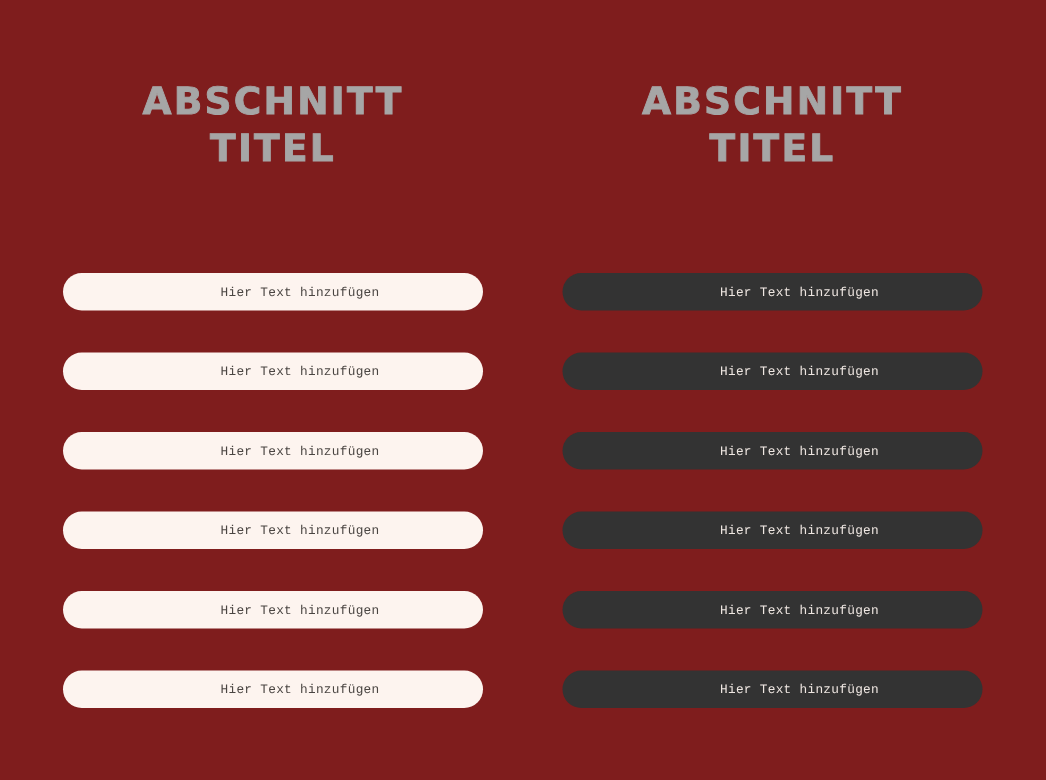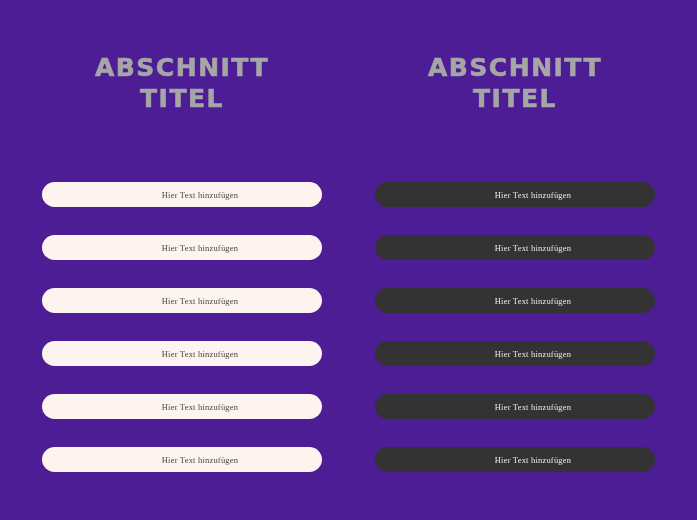--- a/index.html
+++ b/index.html
@@ -10,21 +10,21 @@
     width: 697px;
     height: 520px;
     background: #ffffff;
     font-family: "Liberation Sans", sans-serif;
     overflow: hidden;
   }
   .slide {
     position: relative;
     width: 697px;
     height: 520px;
-    background: #4c1d95;
+    background: #7f1d1d;
     box-sizing: border-box;
   }
   .column {
     position: absolute;
     top: 0;
     width: 280px;
     height: 520px;
   }
   .column-left { left: 42px; }
   .column-right { left: 375px; }
@@ -67,21 +67,21 @@
 
   .item-light {
     background: #fdf4ef;
     color: #4a4542;
   }
   .item-dark {
     background: #333333;
     color: #efe7e2;
   }
   .item-label {
-    font-family: Liberation Serif, serif;
+    font-family: Liberation Mono, monospace;
     font-size: 8.5px;
     letter-spacing: 0.2px;
     white-space: nowrap;
     margin-left: 36px;
   }
 </style>
 </head>
 <body>
 
 <div class="slide">

